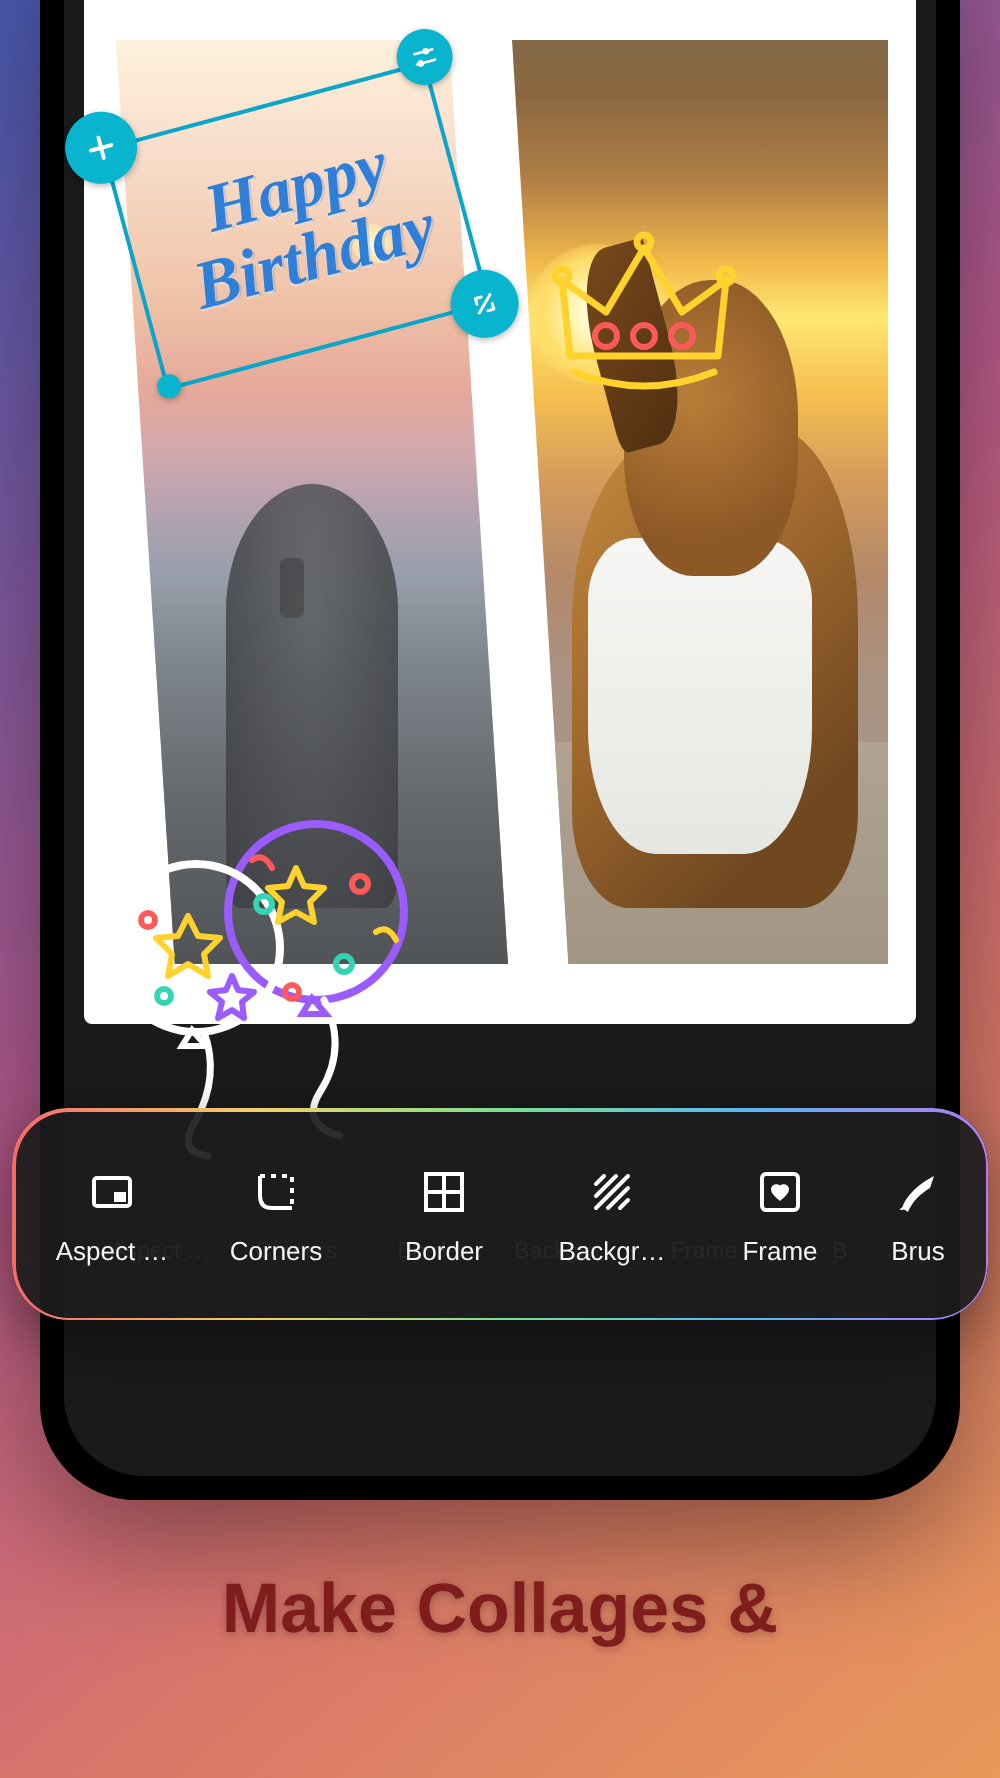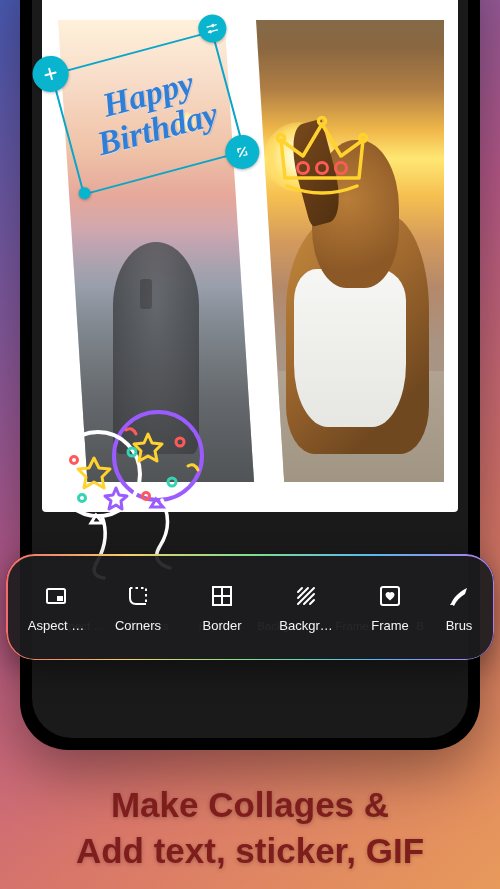--- a/index.html
+++ b/index.html
@@ -390,14 +390,13 @@
           <path d="M4 20c2-6 8-12 16-16l-2 6c-5 3-9 7-11 12z" fill="#fff" stroke="none"></path>
           <path d="M5 19c-1 1-2 1-2 2 1 0 2 0 3-1z" fill="#fff" stroke="none"></path>
         </svg>
     </div>
     <div class="tb-label">Brus</div>
   </div>
 </div>
 
 <div class="headline">
   <div>Make Collages &amp;</div>
-  <div>Add text, sticker, GIF</div>
 </div>
 
 </body></html>

